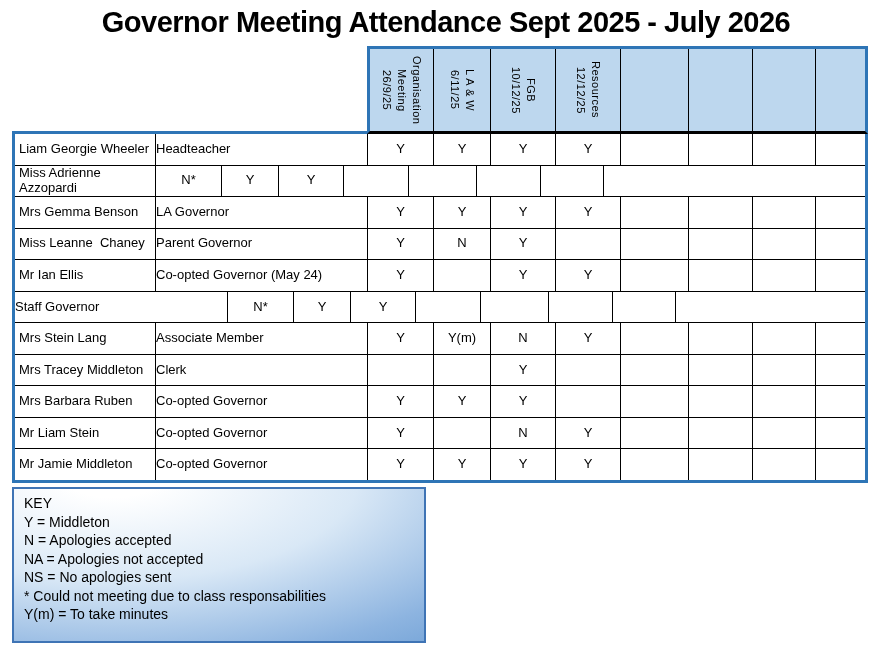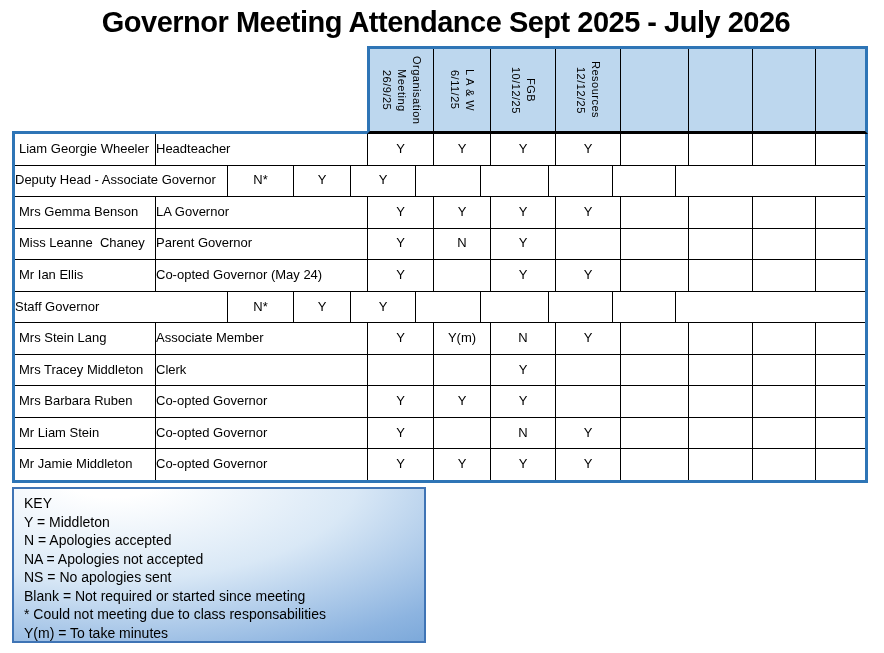--- a/index.html
+++ b/index.html
@@ -102,21 +102,21 @@
         <div class="tcell cell-val" style="width: 66px;">Y</div>
         <div class="tcell cell-val" style="width: 57px;">Y</div>
         <div class="tcell cell-val" style="width: 65px;">Y</div>
         <div class="tcell cell-val" style="width: 65px;">Y</div>
         <div class="tcell cell-val" style="width: 68px;"></div>
         <div class="tcell cell-val" style="width: 64px;"></div>
         <div class="tcell cell-val" style="width: 63px;"></div>
         <div class="tcell cell-val" style="flex: 1 1 0%;"></div>
       </div>
       <div class="trow">
-        <div class="tcell cell-role">Deputy Head - Associate Governor</div>
+        <div class="tcell cell-name">Miss Adrienne Azzopardi</div>
         <div class="tcell cell-val" style="width: 66px;">N*</div>
         <div class="tcell cell-val" style="width: 57px;">Y</div>
         <div class="tcell cell-val" style="width: 65px;">Y</div>
         <div class="tcell cell-val" style="width: 65px;"></div>
         <div class="tcell cell-val" style="width: 68px;"></div>
         <div class="tcell cell-val" style="width: 64px;"></div>
         <div class="tcell cell-val" style="width: 63px;"></div>
         <div class="tcell cell-val" style="flex: 1 1 0%;"></div>
       </div>
       <div class="trow">
@@ -227,17 +227,16 @@
         <div class="tcell cell-val" style="flex: 1 1 0%;"></div>
       </div>
     </div>
 
   <div class="key-box" id="keyBox">
     <div class="key-line">KEY</div>
   <div class="key-line">Y = Middleton</div>
       <div class="key-line">N = Apologies accepted</div>
       <div class="key-line">NA = Apologies not accepted</div>
       <div class="key-line">NS = No apologies sent</div>
-      <div class="key-line">Blank = Not required or started since meeting</div>
       <div class="key-line">* Could not meeting due to class responsabilities</div>
       <div class="key-line">Y(m) = To take minutes</div>
     </div>
 </div>
 
 </body></html>

